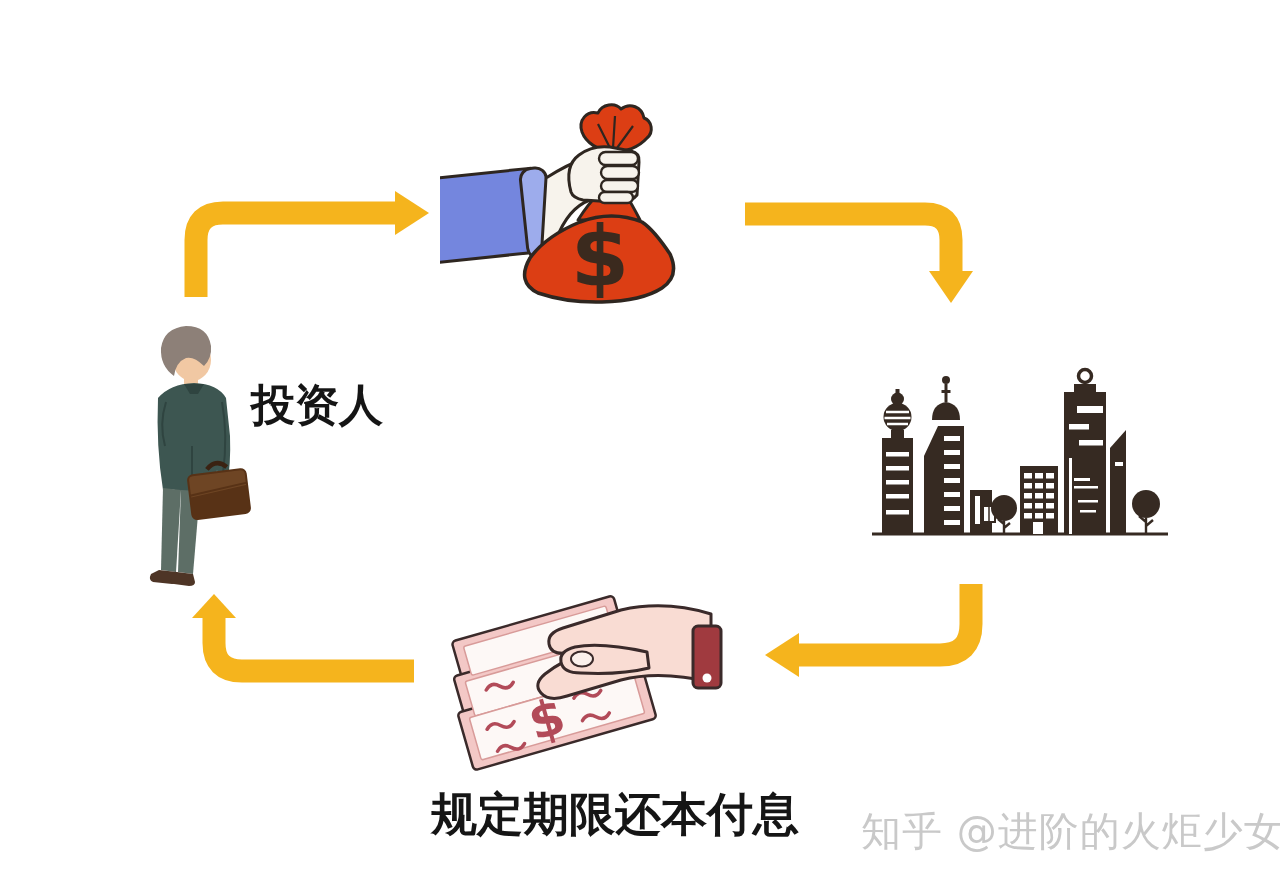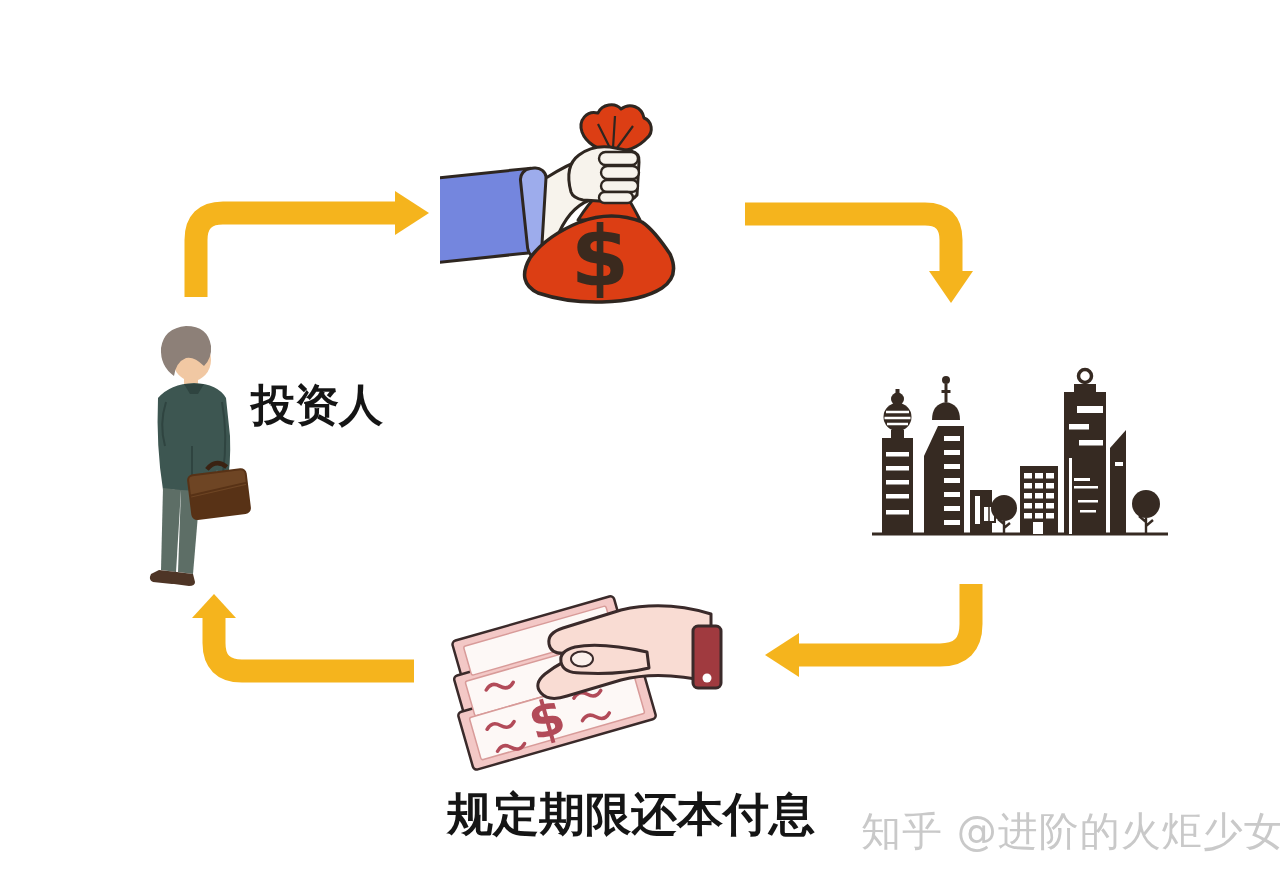--- a/index.html
+++ b/index.html
@@ -9,21 +9,21 @@
   }
   .abs{position:absolute;}
   .label{
     position:absolute;font-weight:bold;color:var(--text,#151515);
     white-space:nowrap;line-height:1.1;
     font-family:"DejaVu Sans","Liberation Sans",sans-serif;
   }
   .label-top{left:452px;top:44px;font-size:45px;}
   .label-left{left:240px;top:381px;font-size:44px;margin-left:11px;}
   .label-right{left:699px;top:387px;font-size:41px;}
-  .label-bottom{left:447px;top:789px;font-size:46px;}
+  .label-bottom{left:431px;top:789px;font-size:46px;}
   .watermark{
     position:absolute;left:861px;top:804px;font-size:40px;font-weight:400;
     color:var(--watermark-text,#c9c9c9);white-space:nowrap;letter-spacing:1px;
   }
   svg{display:block;}
   .arrows-layer{position:absolute;left:0;top:0;width:1280px;height:880px;pointer-events:none;}
 </style>
 </head>
 <body>
 

